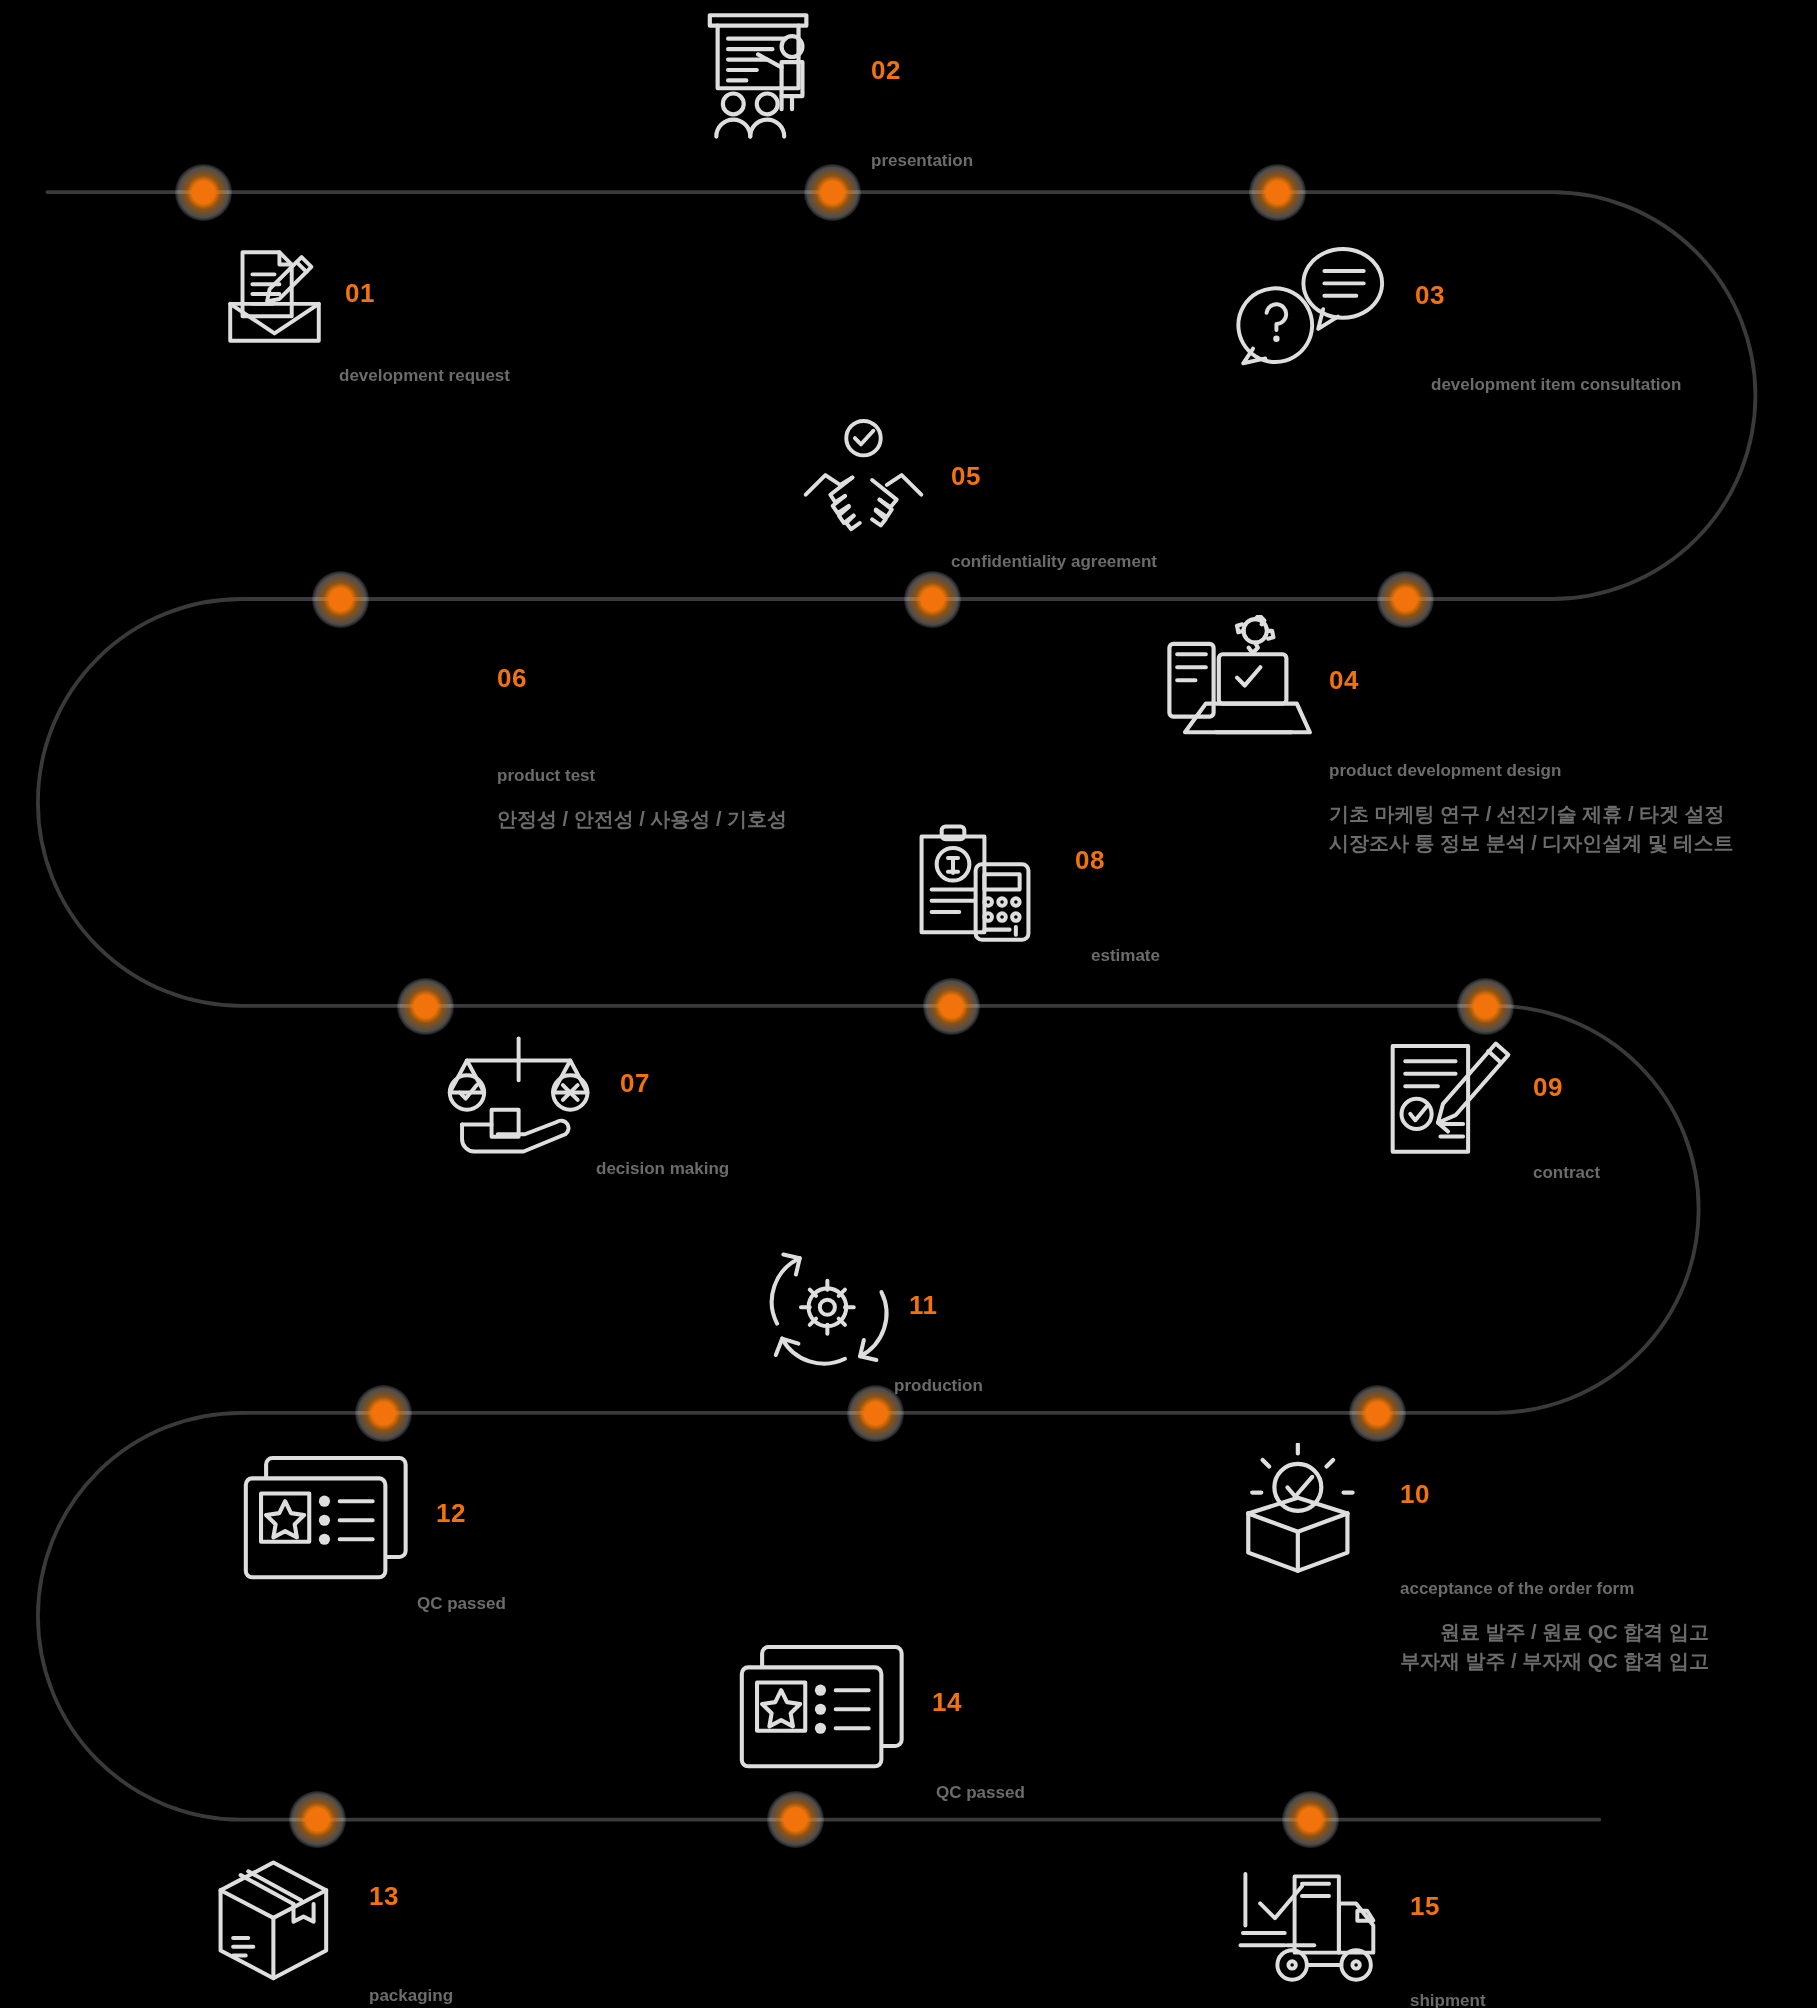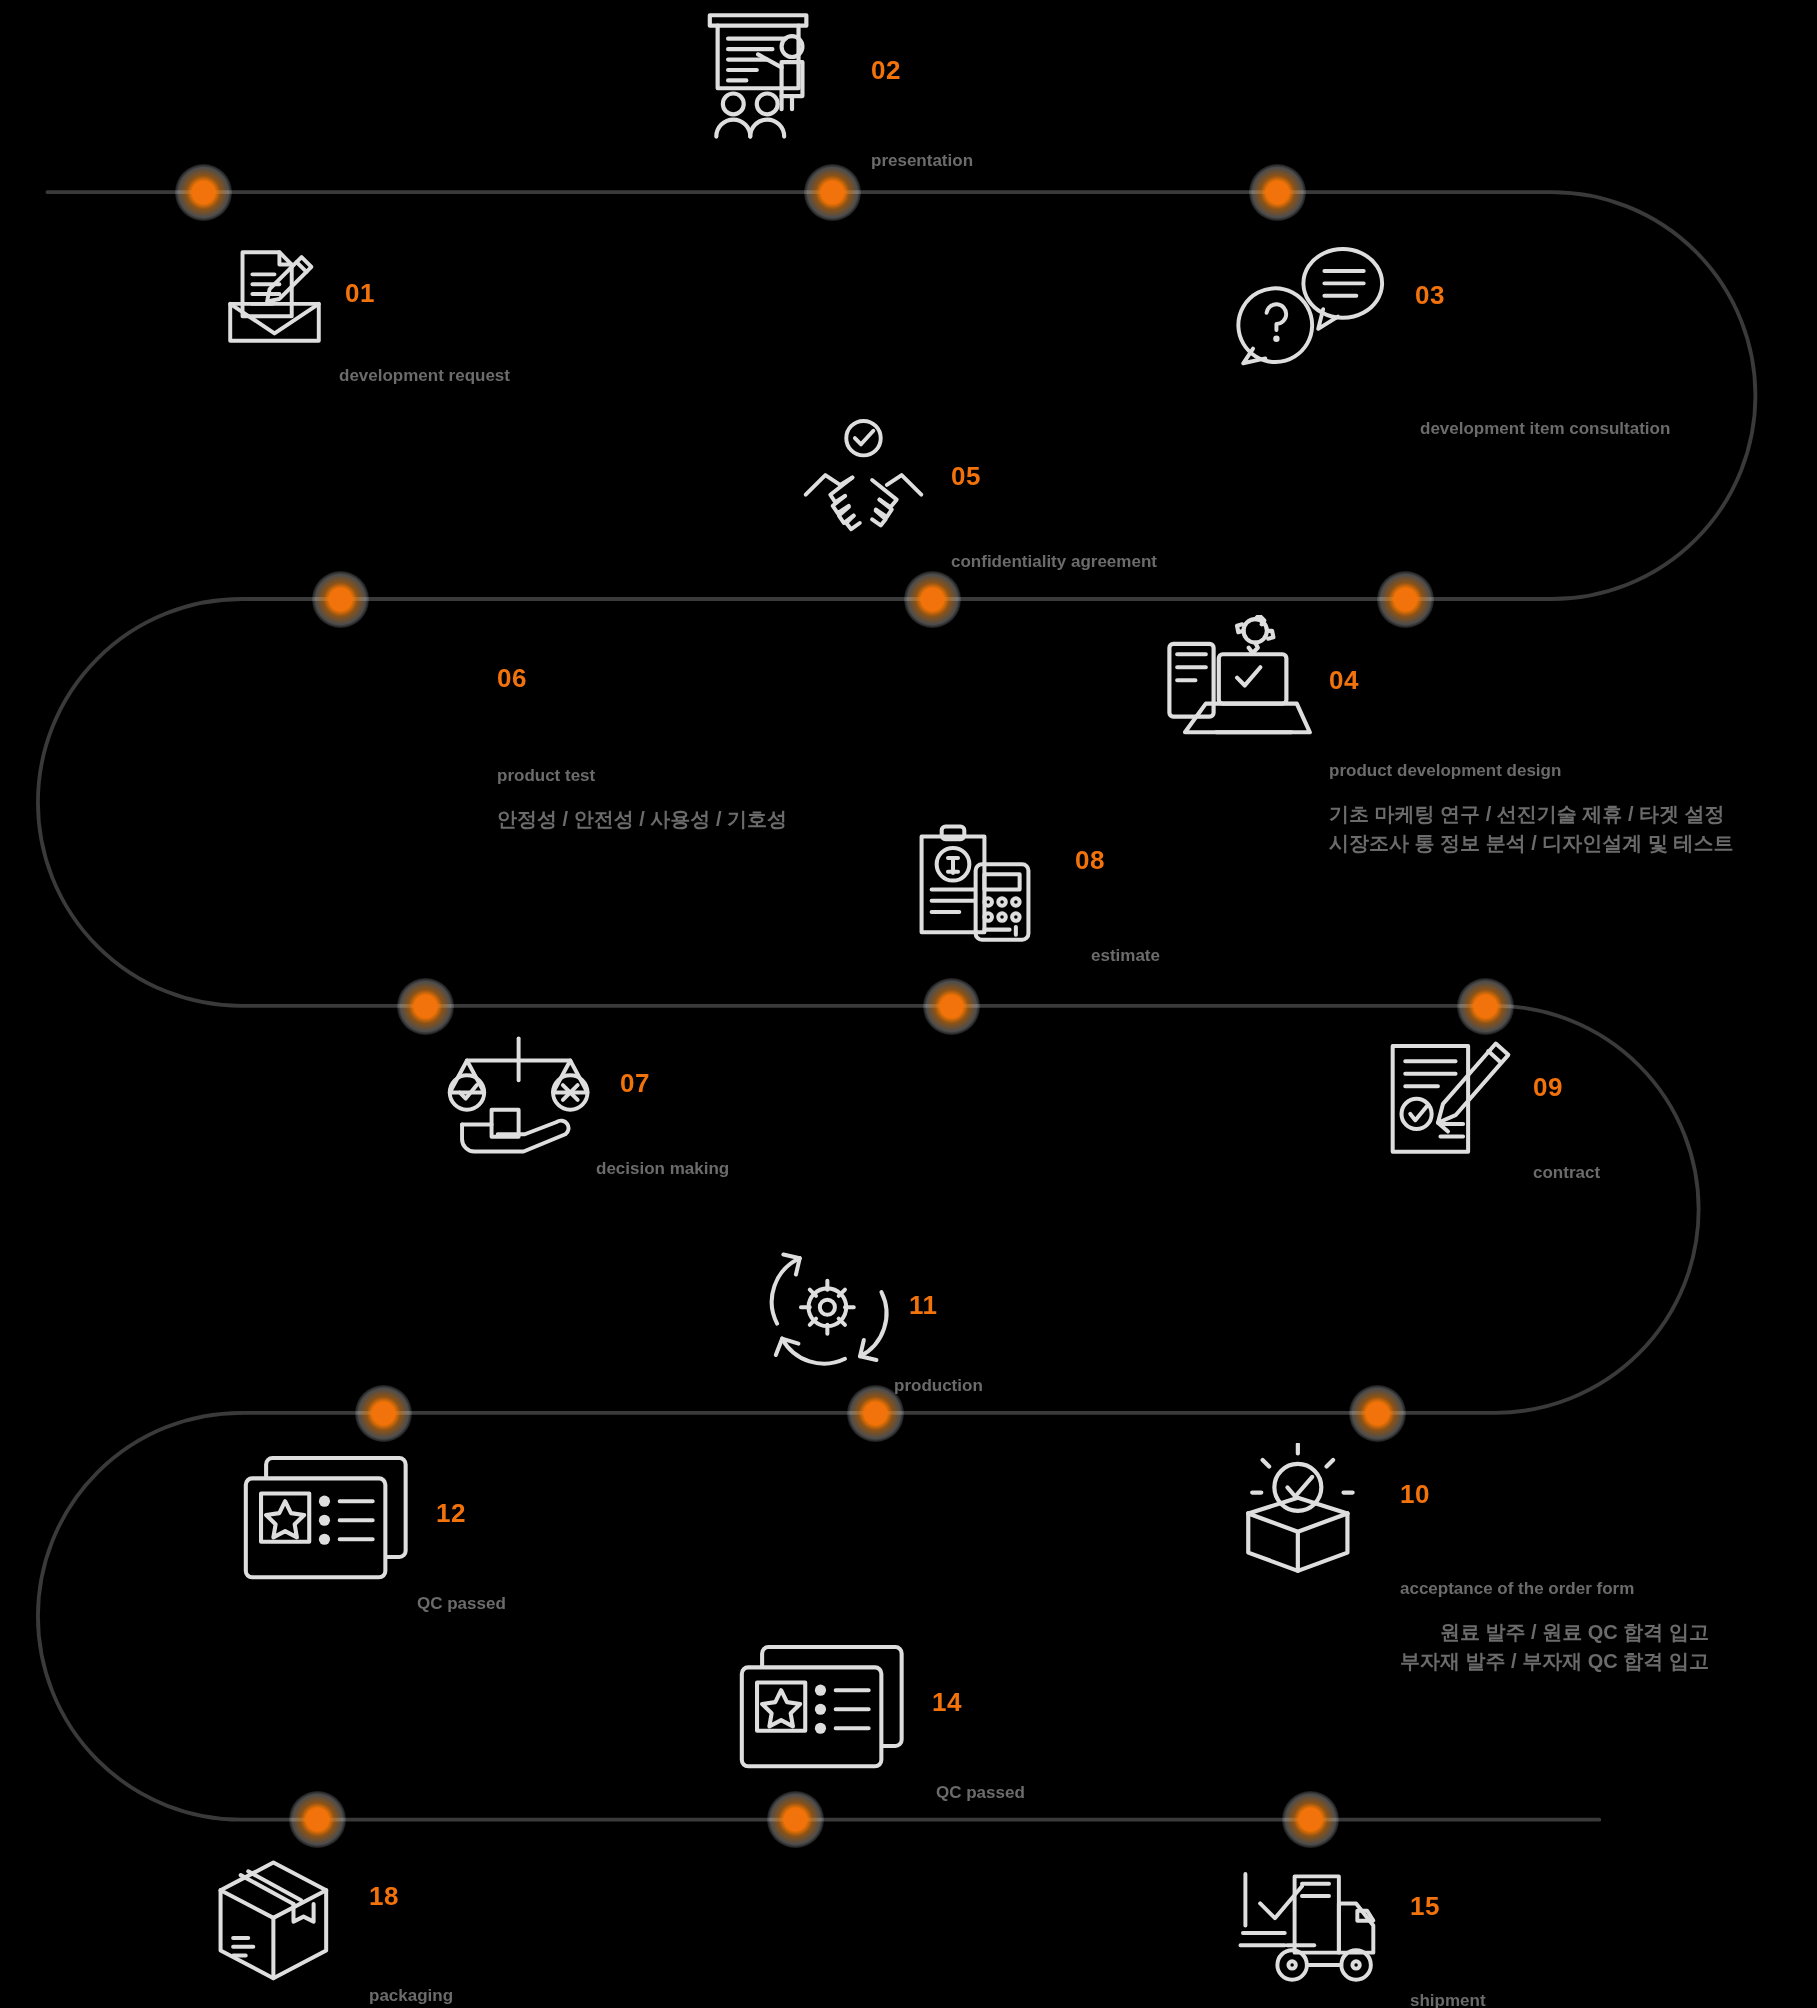--- a/index.html
+++ b/index.html
@@ -158,21 +158,21 @@
       <path d="M95 4 a32 28 0 1 1 -0.1 0 Z"></path>
       <path d="M79 53 l-4 16 16 -10"></path>
       <path d="M80 22 h32 M80 32 h32 M80 42 h26"></path>
       <path d="M40 36 a30 30 0 1 0 0.1 0 Z"></path>
       <path d="M22 85 l-8 12 18 -4"></path>
       <path d="M33 56 a8 8 0 1 1 8 9 v5"></path>
       <circle cx="41" cy="77" r="2.6" fill="#dedede" stroke="none"></circle>
     </svg>
   </span>
   <span class="num" style="left:189px;top:38px;">03</span>
-  <span class="label" style="left:194px;top:132px;margin-top:44px;">development item consultation</span>
+  <span class="label" style="left:205px;top:132px;">development item consultation</span>
 </div>
 
 <div class="step" style="left:1159px;top:615px;width:606px;height:246px;">
   <span class="icon">
     <svg width="156" height="137" viewBox="0 0 120 105" fill="none" stroke="#dedede" stroke-width="3.2" stroke-linecap="round" stroke-linejoin="round">
       <circle cx="74" cy="12" r="9"></circle>
       <path d="M74 3 l3 -3 4 4 -2 3 M83 12 l4 0 1 5 -4 1 M74 21 l2 4 -4 4 -3 -4 M65 12 l-4 1 -1 -5 4 -1"></path>
       <rect x="8" y="22" width="34" height="56" rx="3"></rect>
       <path d="M14 30 h22 M14 40 h22 M14 50 h14"></path>
       <rect x="46" y="30" width="52" height="38" rx="3"></rect>
@@ -332,21 +332,21 @@
     <svg width="132" height="132" viewBox="0 0 105 105" fill="none" stroke="#dedede" stroke-width="3.2" stroke-linecap="round" stroke-linejoin="round">
       <path d="M52 6 l42 22 v48 l-42 22 -42 -22 v-48 z"></path>
       <path d="M10 28 l42 22 42 -22"></path>
       <path d="M52 50 v48"></path>
       <path d="M26 16 l42 23"></path>
       <path d="M32 13 l42 23"></path>
       <path d="M68 39 v14 l8 -4 8 4 v-14"></path>
       <path d="M20 66 h12 M20 73 h16 M20 80 h10"></path>
     </svg>
   </span>
-  <span class="num" style="left:161px;top:28px;">18</span>
+  <span class="num" style="left:161px;top:28px;">13</span>
   <span class="label" style="left:161px;top:132px;">packaging</span>
 </div>
 
 <div class="step" style="left:733px;top:1642px;width:416px;height:151px;">
   <span class="icon">
     <svg width="180" height="137" viewBox="0 0 140 108" fill="none" stroke="#dedede" stroke-width="3.2" stroke-linecap="round" stroke-linejoin="round">
       <rect x="22" y="4" width="110" height="78" rx="5"></rect>
       <rect x="6" y="20" width="110" height="78" rx="5" fill="#000"></rect>
       <rect x="18" y="32" width="38" height="38"></rect>
       <path d="M37 38 l4.6 9.4 10.4 1.5 -7.5 7.3 1.8 10.3 -9.3 -4.9 -9.3 4.9 1.8 -10.3 -7.5 -7.3 10.4 -1.5 z"></path>

